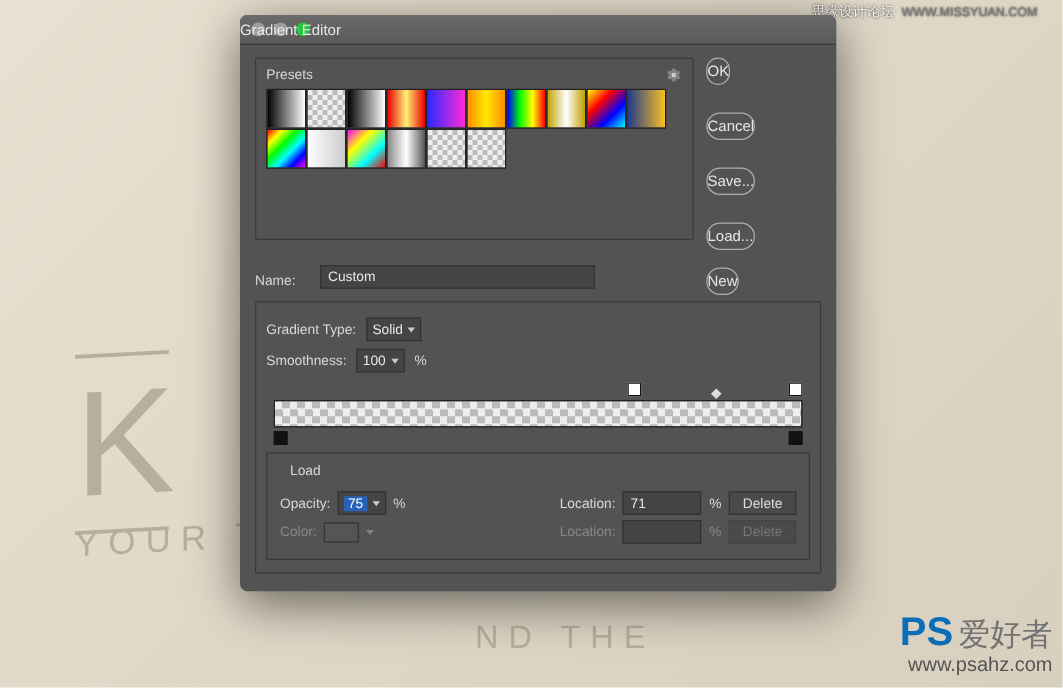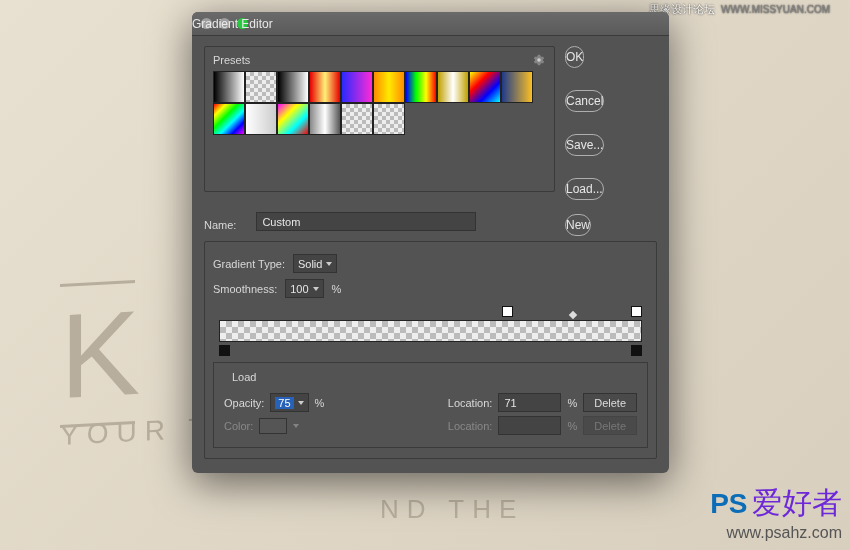--- a/index.html
+++ b/index.html
@@ -4,22 +4,22 @@
 <style>
 *{box-sizing:border-box;margin:0;padding:0;font-family:"Helvetica Neue",Arial,sans-serif}
 body{width:850px;height:550px;background:linear-gradient(135deg,#e8e0d0,#d8cfbe);position:relative;overflow:hidden}
 .bg-text{position:absolute;left:60px;top:280px;color:#b8ae9d;letter-spacing:8px;transform:skewY(-3deg)}
 .bg-large{font-size:120px;font-weight:300;border-top:3px solid #b8ae9d;border-bottom:3px solid #b8ae9d;display:inline-block;letter-spacing:-5px}
 .bg-small{font-size:28px;margin-top:-8px}
 .bg-bot{position:absolute;bottom:25px;left:380px;color:#b8ae9d;font-size:26px;letter-spacing:8px}
 .wm-top{position:absolute;top:2px;right:20px;color:#fff;font-size:11px;text-shadow:0 0 2px #000}
 .wm-top a{color:#888;font-size:10px;margin-left:6px}
 .wm-br{position:absolute;bottom:8px;right:8px;text-align:right}
-.wm-br .ps{font-size:28px;font-weight:bold;color:#0b6db7}
-.wm-br .ah{font-size:30px;color:#6d28d9}
+.wm-br .ps{font-size:32px;font-weight:bold;color:#0b6db7}
+.wm-br .ah{font-size:25px;color:#737373}
 .wm-br .url{font-size:16px;color:#555}
 .dialog{position:absolute;left:192px;top:12px;width:477px;background:#535353;border-radius:6px;box-shadow:0 10px 40px rgba(0,0,0,.55);overflow:hidden}
 .titlebar{height:24px;background:linear-gradient(#6a6a6a,#5a5a5a);display:flex;align-items:center;position:relative;border-bottom:1px solid #3a3a3a}
 .traffic{display:flex;gap:7px;margin-left:9px}
 .tl{width:11px;height:11px;border-radius:50%}
 .tl.r{background:#9e9e9e}.tl.y{background:#9e9e9e}.tl.g{background:#28c840}
 .title{position:absolute;width:100%;font-size:12px;color:#e8e8e8;pointer-events:none}
 .content{padding:10px 12px 14px;color:#d8d8d8;font-size:11px}
 .row{display:flex;gap:10px;align-items:flex-start}
 .panel{border:1px solid #3a3a3a;border-radius:2px;padding:6px 8px 10px;background:#535353;position:relative}

